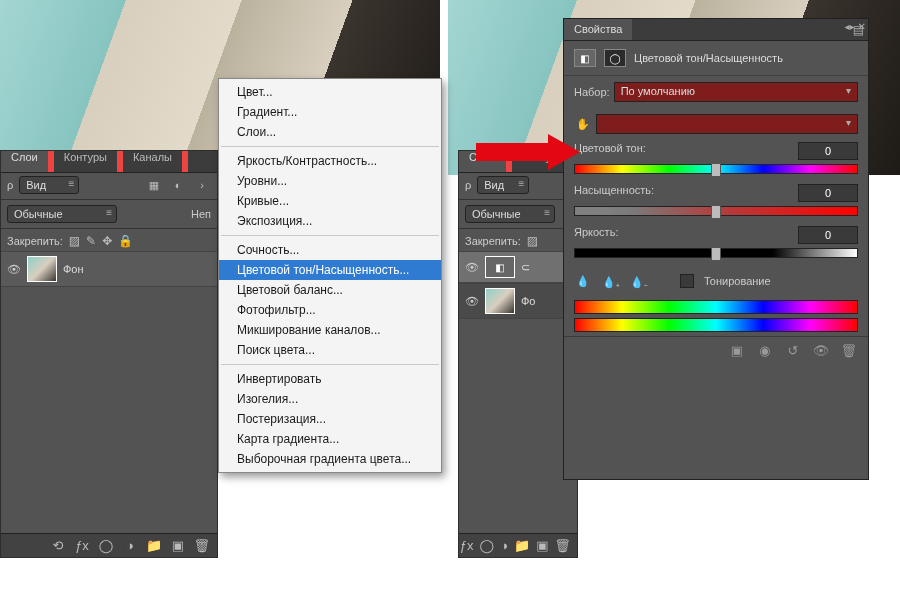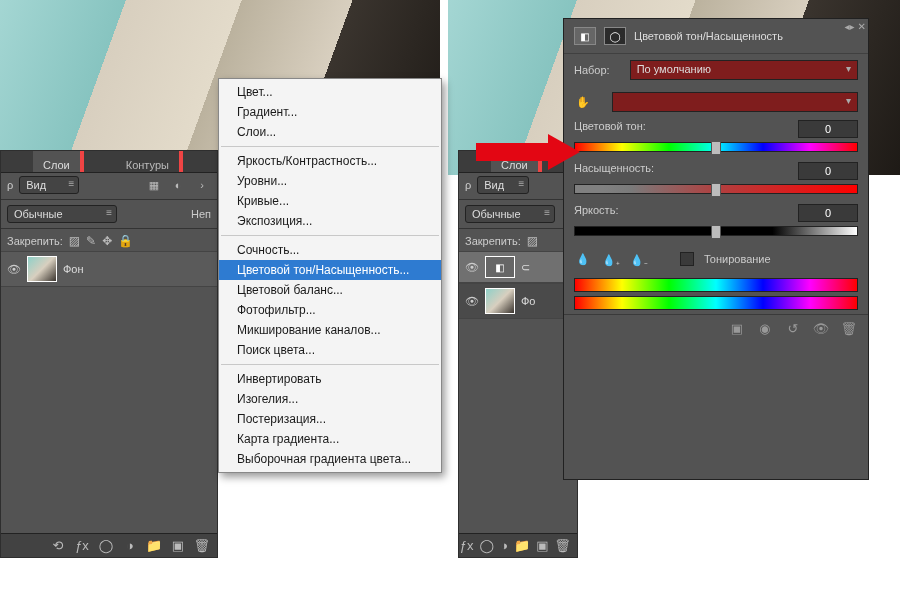--- a/index.html
+++ b/index.html
@@ -5,21 +5,21 @@
   * { box-sizing: border-box; margin: 0; padding: 0; font-family: Tahoma, Arial, sans-serif; }
   body { background: #fff; width: 900px; height: 600px; overflow: hidden; position: relative; }
   .stage { position: absolute; inset: 0; }
   .photo { position: absolute; background: linear-gradient(110deg,#a4d6d3 0%,#87c4c0 25%,#d8cfbf 25%,#e3dbca 48%,#bbb29e 48%,#d8cfbf 70%,#3a342e 70%,#1e1a16 100%); }
   .photoL { left: 0; top: 0; width: 440px; height: 175px; }
   .photoR { left: 448px; top: 0; width: 452px; height: 175px; }
   .photoR2 { left: 830px; top: 175px; width: 70px; height: 380px; background: linear-gradient(#c9c0ad 0%,#b5ac99 40%,#8f8674 70%,#6c6453 100%); }
   .photoL2 { left: 0; top: 555px; width: 440px; height: 45px; background: #dcd4c2; }
   .panel { position: absolute; background: #535353; color: #ccc; font-size: 11px; border: 1px solid #2e2e2e; }
   .tabs { display: flex; background: #3c3c3c; border-bottom: 1px solid #222; height: 22px; }
-  .tab { padding: 8px 10px; color: #bbb; border-right: 4px solid #ef4444; cursor: default; margin-left: 32px; }
+  .tab { padding: 0 10px; color: #bbb; border-right: 6px solid #ef4444; cursor: default; }
   .tab.active { background: #535353; color: #ddd; }
   .row { display: flex; align-items: center; padding: 3px 6px; gap: 6px; }
   .select { background: #444; border: 1px solid #222; border-radius: 3px; padding: 2px 16px 2px 6px; color: #ddd; position: relative; height: 18px; font-size: 11px; }
   .select::after { content: "≡"; position: absolute; right: 4px; top: 1px; color: #aaa; font-size: 10px; }
   .divider { height: 1px; background: #333; margin: 2px 0; }
   .iconbtn { width: 18px; height: 16px; display: inline-flex; align-items: center; justify-content: center; color: #bbb; }
   .layer-row { display: flex; align-items: center; background: #5a5a5a; border-top: 1px solid #444; border-bottom: 1px solid #444; padding: 4px 6px; gap: 6px; }
   .layer-row.alt { background: #4a4a4a; }
   .eye { width: 14px; text-align: center; }
   .thumb { width: 30px; height: 26px; background: linear-gradient(135deg,#8fd0c8,#d8cfbf,#3a342e); border: 1px solid #fff; }
@@ -30,21 +30,21 @@
   .menu { position: absolute; background: #f4f4f4; border: 1px solid #888; box-shadow: 3px 4px 8px rgba(0,0,0,.4); font-size: 12px; color: #1a1a1a; padding: 3px 0; }
   .menu-item { padding: 3px 22px 3px 18px; white-space: nowrap; cursor: default; }
   .menu-item.hl { background: #2e7bd1; color: #fff; }
   .menu-sep { height: 1px; background: #c8c8c8; margin: 4px 2px; }
   .prop { position: absolute; background: #535353; border: 1px solid #212121; color: #ccc; font-size: 11px; }
   .prop-tabs { display:flex; background:#3c3c3c; height:22px; border-bottom:1px solid #222; }
   .prop-tab { padding:4px 10px; background:#535353; color:#ddd; }
   .prop-head { display:flex; align-items:center; gap:8px; padding:8px 10px; border-bottom:1px solid #404040; }
   .tiny-sq { width:22px; height:18px; background:#666; border:1px solid #888; display:flex;align-items:center;justify-content:center;font-size:10px;color:#fff; }
   .prop-title { font-weight:normal; color:#ddd; }
-  .field-row { display:flex; align-items:center; padding:6px 10px; gap:20px; }
+  .field-row { display:flex; align-items:center; padding:6px 10px; gap:4px; }
   .dropdown { flex:1; background:#7f1d1d; border:1px solid #222; height:20px; padding:2px 6px; color:#ddd; position:relative; }
   .dropdown::after { content:"▾"; position:absolute; right:6px; top:2px; font-size:10px; color:#aaa; }
   .slider-block { padding: 2px 10px 8px 10px; }
   .slider-label { display:flex; justify-content:space-between; color:#ccc; padding-bottom:4px; }
   .valbox { width:60px; background:#3a3a3a; border:1px solid #222; text-align:center; color:#fff; height:18px; line-height:16px; }
   .track { position:relative; height:10px; border:1px solid #222; }
   .track .knob { position:absolute; top:-2px; width:10px; height:14px; background:#bcbcbc; border:1px solid #555; transform:translateX(-50%); }
   .hue-grad { background: linear-gradient(90deg,#ff0000,#ffff00,#00ff00,#00ffff,#0000ff,#ff00ff,#ff0000); }
   .sat-grad { background: linear-gradient(90deg,#808080,#808080 10%,#7a7a7a 20%,#b04040 50%,#ff0000); }
   .lig-grad { background: linear-gradient(90deg,#000,#000 70%,#fff); }
@@ -172,20 +172,24 @@
       <span class="ficon">▣</span>
       <span class="ficon">🗑</span>
     </div>
   </div>
 
   <div class="prop" style="left:563px; top:18px; width:306px; height:462px;">
     <div class="winclose">
         <span>◂▸</span>
         <span>✕</span>
       </div>
+    <div class="prop-tabs">
+      <div class="prop-tab">Свойства</div>
+      <span class="panel-menu-icon">▤</span>
+    </div>
     <div class="prop-head">
       <div class="tiny-sq">◧</div>
       <div class="tiny-sq" style="background:#2b2b2b;">◯</div>
       <span class="prop-title">Цветовой тон/Насыщенность</span>
     </div>
     <div class="field-row">
       <span>Набор:</span>
       <div class="dropdown">По умолчанию</div>
     </div>
     <div class="field-row">

